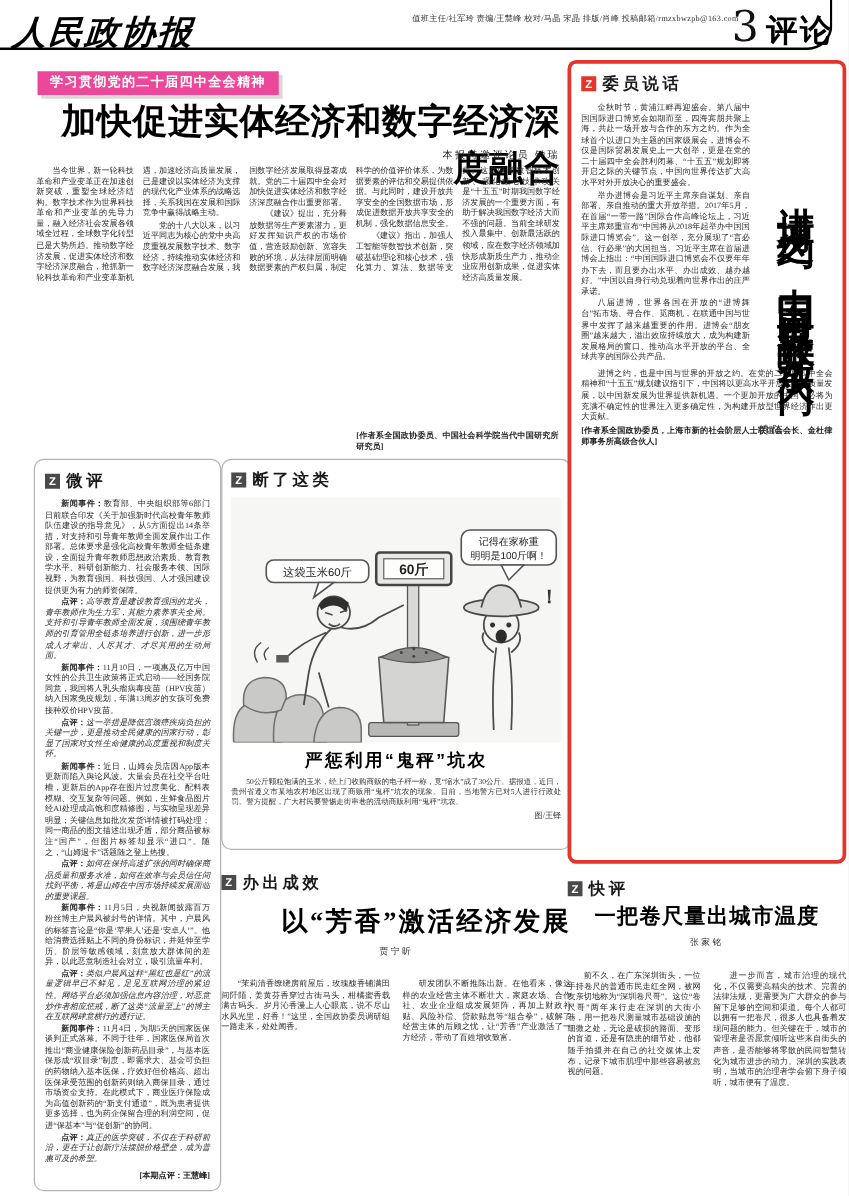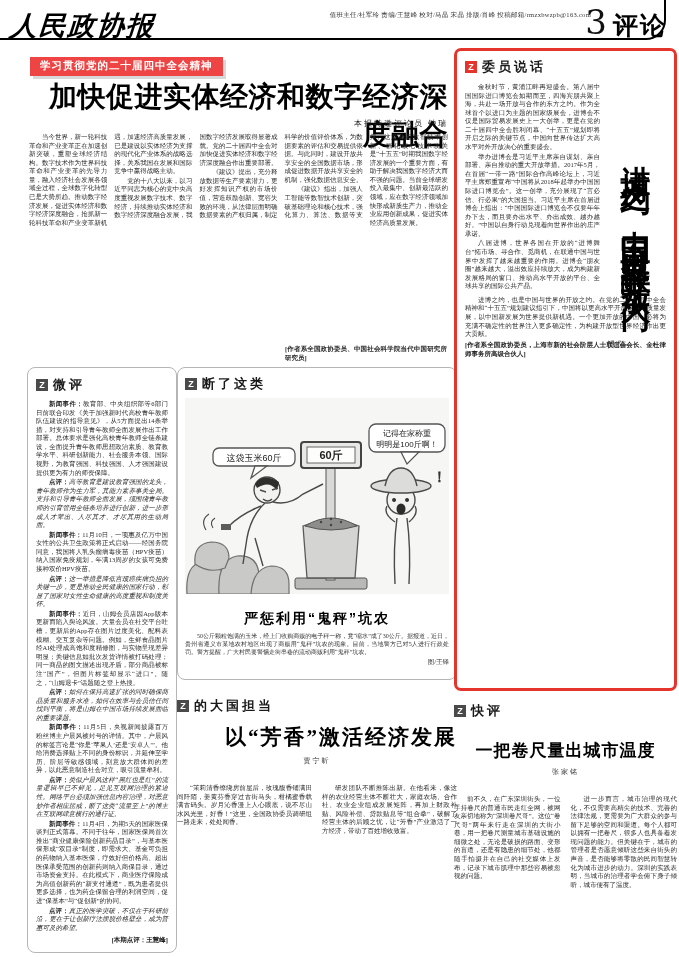--- a/index.html
+++ b/index.html
@@ -11,21 +11,21 @@
   .logo { position:absolute; left:10px; top:8px; font-size:27px; font-weight:bold; font-style:italic; letter-spacing:2px; color:#000; transform:skewX(-4deg); }
   .mast-right { position:absolute; right:88px; top:6px; text-align:right; }
   .mast-date { font-size:9px; font-weight:bold; color:#111; letter-spacing:1px; }
   .mast-staff { font-size:6.5px; color:#333; margin-top:5px; letter-spacing:.3px; }
   .pageno { position:absolute; right:12px; top:2px; display:flex; align-items:baseline; gap:6px; }
   .pageno .num { font-size:34px; font-weight:normal; font-family:"DejaVu Serif",serif; color:#111; }
   .pageno .sec { font-size:25px; font-weight:bold; color:#000; letter-spacing:2px; }
   .mast-rule { position:absolute; left:0; top:0; width:666px; height:40px; border-bottom:2.5px solid #000; border-right:2.5px solid #000; border-bottom-right-radius:20px; }
 
   
-  .kicker { position:absolute; left:30px; top:57px; background:#ef4444; color:#fff; font-size:10.5px; font-weight:bold; padding:2px 10px 3px; letter-spacing:1px; box-shadow:3px 3px 0 #d8d8d8; }
+  .kicker { position:absolute; left:30px; top:57px; background:#ec4899; color:#fff; font-size:10.5px; font-weight:bold; padding:2px 10px 3px; letter-spacing:1px; box-shadow:3px 3px 0 #d8d8d8; }
   .headline { position:absolute; left:28px; top:78px; width:420px; text-align:right; font-family:"Liberation Sans","DejaVu Sans",sans-serif; font-size:28px; font-weight:bold; letter-spacing:.5px; color:#000; }
   .lead-byline { position:absolute; left:28px; top:118px; width:420px; text-align:right; font-size:8px; color:#222; letter-spacing:2px; }
   .lead-body { position:absolute; left:29px; top:133px; width:419px; height:234px; column-count:5; column-gap:7px; overflow:hidden; }
   .smalltext p { font-size:6.5px; line-height:1.32; text-align:justify; text-indent:2em; color:#2b2b2b; margin-bottom:1px; }
   .attr-line { font-weight:bold; text-indent:0 !important; }
 
   
   .sec-head { display:flex; align-items:center; gap:5px; }
   .sec-mark { width:12px; height:12px; background:#4a4a4a; color:#fff; font-family:"Liberation Sans",sans-serif; font-size:9px; font-weight:bold; display:flex; align-items:center; justify-content:center; }
   .sec-mark.red { background:#e5342b; }
@@ -34,21 +34,21 @@
   
   .weiping-box { position:absolute; left:27px; top:367px; width:150px; height:586px; border:1px solid #b5b5b5; border-radius:8px; padding:8px 8px 6px; overflow:hidden; }
   .weiping-box .sec-head { margin-bottom:6px; }
   .cm { font-style:italic; color:#3a3a3a; }
   .lead-label { font-weight:bold; font-style:normal; }
   .weiping-footer { text-align:right; font-size:6.5px; font-weight:bold; margin-top:4px; }
 
   
   .tushuo-box { position:absolute; left:177px; top:367px; width:280px; height:313px; border:1px solid #b5b5b5; border-radius:8px; padding:7px 7px 4px; overflow:hidden; }
   .cartoon { display:block; margin-top:5px; background:#f7f7f6; }
-  .caption-title { text-align:center; font-family:"Liberation Sans",sans-serif; font-size:14px; font-weight:bold; letter-spacing:2px; margin-top:16px; color:#000; }
+  .caption-title { text-align:center; font-family:"Liberation Sans",sans-serif; font-size:14px; font-weight:bold; letter-spacing:2px; margin-top:6px; color:#000; }
   .caption-text { font-size:6px; line-height:1.35; text-align:justify; text-indent:2em; color:#333; margin-top:4px; }
   .credit { text-align:right; font-size:6.5px; color:#333; margin-top:2px; }
 
   
   .xianchang { position:absolute; left:177px; top:697px; width:280px; height:260px; overflow:hidden; }
   .xc-headline { text-align:right; font-size:21px; font-weight:bold; letter-spacing:2px; margin-top:8px; color:#000; }
   .sub-byline { text-align:center; font-size:7px; color:#333; margin:5px 0 18px; letter-spacing:2px; }
   .twocol { column-count:2; column-gap:10px; }
 
   
@@ -57,21 +57,21 @@
   .wy-flex { display:flex; gap:4px; }
   .wy-text { flex:1; }
   .wy-title-col { width:62px; position:relative; display:flex; justify-content:center; }
   .vtitle { writing-mode:vertical-rl; font-family:"Liberation Sans",sans-serif; font-size:30px; font-weight:bold; letter-spacing:7px; color:#000; margin-top:58px; }
   .vauthor { position:absolute; left:0px; top:250px; writing-mode:vertical-rl; font-size:8px; color:#333; letter-spacing:2px; }
   .wy-closing { margin-top:4px; }
   .wy-attr { font-size:6.5px; font-weight:bold; line-height:1.35; text-align:justify; margin-top:2px; }
 
   
   .kuaiping { position:absolute; left:454px; top:702px; width:223px; height:255px; overflow:hidden; }
-  .kp-headline { text-align:center; font-size:17px; font-weight:bold; letter-spacing:1px; margin-top:19px; color:#000; }
+  .kp-headline { text-align:center; font-size:17px; font-weight:bold; letter-spacing:1px; margin-top:1px; color:#000; }
 
   svg text { font-family:"Liberation Sans","DejaVu Sans",sans-serif; }
 </style>
 </head>
 <body>
 
 <div class="page">
 
   <div class="mast-rule"></div>
   <div class="logo">人民政协报</div>
@@ -182,21 +182,21 @@
       </g>
     </svg>
     <div class="caption-title">严惩利用“鬼秤”坑农</div>
     <div class="caption-text">50公斤颗粒饱满的玉米，经上门收购商贩的电子秤一称，竟“缩水”成了30公斤。据报道，近日，贵州省遵义市某地农村地区出现了商贩用“鬼秤”坑农的现象。目前，当地警方已对5人进行行政处罚。警方提醒，广大村民要警惕走街串巷的流动商贩利用“鬼秤”坑农。</div>
     <div class="credit">图/王铎</div>
   </div>
 
   <div class="xianchang">
     <div class="sec-head">
       <span class="sec-mark">Z</span>
-      <span class="sec-title">的大国担当</span>
+      <span class="sec-title">办出成效</span>
     </div>
     <div class="xc-headline">以“芳香”激活经济发展</div>
     <div class="sub-byline">贾宁昕</div>
     <div class="twocol smalltext">
         <p>“茉莉清香缭绕房前屋后，玫瑰馥香铺满田间阡陌，姜黄芬香穿过古街马头，柑橘蜜香载满古码头。岁月沁香漫上人心眼底，说不尽山水风光里，好香！”这里，全国政协委员调研组一路走来，处处闻香。</p>
         <p>研发团队不断推陈出新。在他看来，像这样的农业经营主体不断壮大，家庭农场、合作社、农业企业组成发展矩阵，再加上财政补贴、风险补偿、贷款贴息等“组合拳”，破解了经营主体的后顾之忧，让“芳香”产业激活了一方经济，带动了百姓增收致富。</p>
       </div>
   </div>
 
   <div class="red-box">

